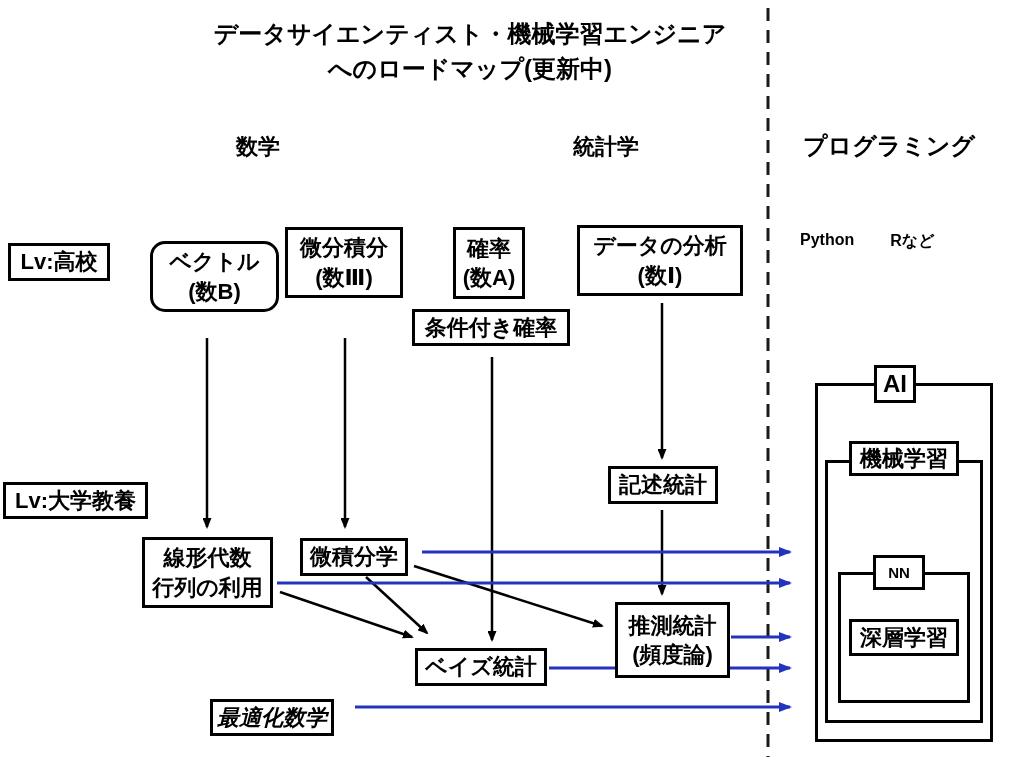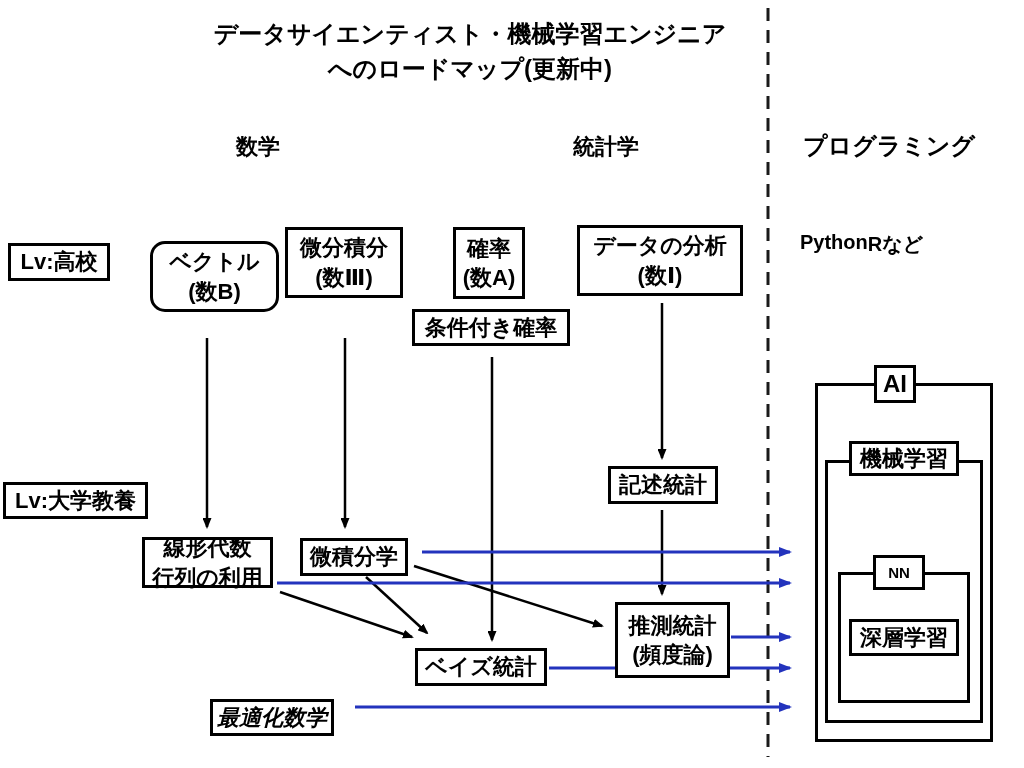--- a/index.html
+++ b/index.html
@@ -11,37 +11,37 @@
   .canvas{position:relative;width:1024px;height:768px;overflow:hidden;background:#fff;}
   .arrows{position:absolute;left:0;top:0;z-index:1;}
   .title{
     position:absolute;left:150px;top:16px;width:640px;text-align:center;
     font-weight:bold;font-size:24px;line-height:35px;z-index:2;
   }
   .header{position:absolute;font-weight:bold;font-size:22px;z-index:2;}
   .h-math{left:236px;top:132px;}
   .h-stats{left:573px;top:132px;}
   .h-prog{left:803px;top:130px;font-size:24px;}
-  .langs{position:absolute;left:800px;top:231px;display:flex;
-    font-weight:bold;font-size:20px;z-index:2;}
+  .langs{position:absolute;left:800px;top:231px;display:flex;gap:36px;
+    font-weight:bold;font-size:16px;z-index:2;}
   .box{
     position:absolute;border:3px solid #000;background:#fff;box-sizing:border-box;
     display:flex;flex-direction:column;align-items:center;justify-content:center;
     font-weight:bold;font-size:22px;line-height:1.32;text-align:center;z-index:2;
     white-space:nowrap;
   }
   .b-lv-hs{left:8px;top:243px;width:102px;height:38px;}
   .b-vector{left:150px;top:241px;width:129px;height:71px;border-radius:15px;}
   .b-calc-hs{left:285px;top:227px;width:118px;height:71px;}
   .b-prob{left:453px;top:227px;width:72px;height:72px;}
   .b-data{left:577px;top:225px;width:166px;height:71px;text-align:right;}
   .b-cond{left:412px;top:309px;width:158px;height:37px;}
   .b-lv-univ{left:3px;top:482px;width:145px;height:37px;}
   .b-desc{left:608px;top:466px;width:110px;height:38px;}
-  .b-linalg{left:142px;top:537px;width:131px;height:51px;align-items:center;}
+  .b-linalg{left:142px;top:537px;width:131px;height:71px;align-items:center;}
   .b-calc-u{left:300px;top:538px;width:108px;height:38px;}
   .b-infer{left:615px;top:602px;width:115px;height:76px;}
   .b-bayes{left:415px;top:648px;width:132px;height:38px;}
   .b-opt{left:210px;top:699px;width:124px;height:37px;font-style:italic;}
   .container{
     position:absolute;border:3px solid #000;background:transparent;
     box-sizing:border-box;z-index:2;
   }
   .c-ai{left:815px;top:383px;width:178px;height:359px;}
   .c-ml{left:825px;top:460px;width:158px;height:263px;}

